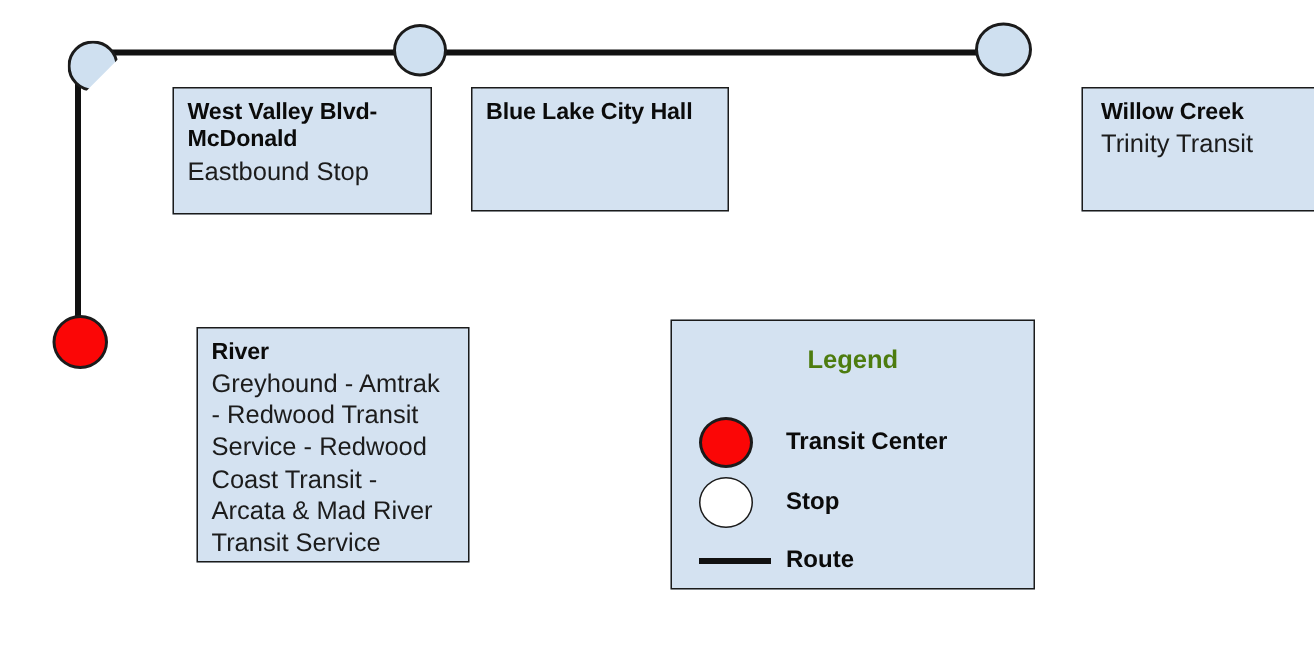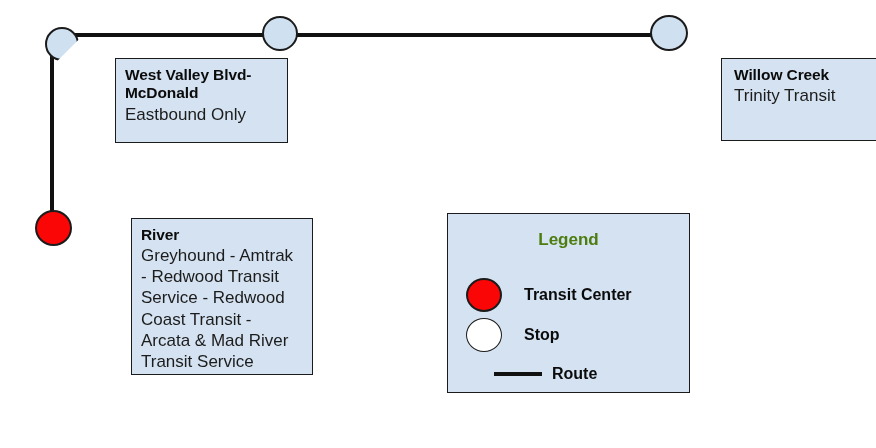--- a/index.html
+++ b/index.html
@@ -148,23 +148,27 @@
   <div class="node node-stop node-corner" style="left:45px; top:27px; width:34px; height:34px;"></div>
 
   <div class="node node-stop" style="left:262px; top:16px; width:36px; height:35px;"></div>
 
   <div class="node node-stop" style="left:650px; top:15px; width:38px; height:36px;"></div>
 
   <div class="node node-center" style="left:35px; top:210px; width:37px; height:36px;"></div>
 
   <div class="label-box" style="left:72px; top:58px; width:173px; height:85px;">
     <div class="label-title">West Valley Blvd-McDonald</div>
-    <div class="label-sub">Eastbound Only</div>
-  </div>
-
+    <div class="label-sub">Eastbound Stop</div>
+  </div>
+
+  <div class="label-box" style="left:271px; top:58px; width:172px; height:83px;">
+    <div class="label-title">Blue Lake City Hall</div>
+
+  </div>
 
   <div class="label-box" style="left:678px; top:58px; width:172px; height:83px;padding-left:12px;">
     <div class="label-title">Willow Creek</div>
     <div class="label-sub">Trinity Transit</div>
   </div>
 
   <div class="label-box" style="left:88px; top:218px; width:182px; height:157px;">
     <div class="label-title">River</div>
     <div class="label-sub">Greyhound - Amtrak - Redwood Transit Service - Redwood Coast Transit - Arcata &amp; Mad River Transit Service</div>
   </div>
@@ -180,21 +184,21 @@
       <span class="legend-label">Transit Center</span>
     </div>
 
     <div class="legend-row" style="top:100px;">
       <span class="legend-mark">
         <span class="legend-swatch swatch-stop"></span>
       </span>
       <span class="legend-label">Stop</span>
     </div>
 
-    <div class="legend-row" style="top:139px;margin-left:28px;">
+    <div class="legend-row" style="top:139px;">
       <span class="legend-mark">
         <span class="legend-swatch swatch-route"></span>
       </span>
       <span class="legend-label">Route</span>
     </div>
   </div>
 
 </div>
 
 </body></html>

